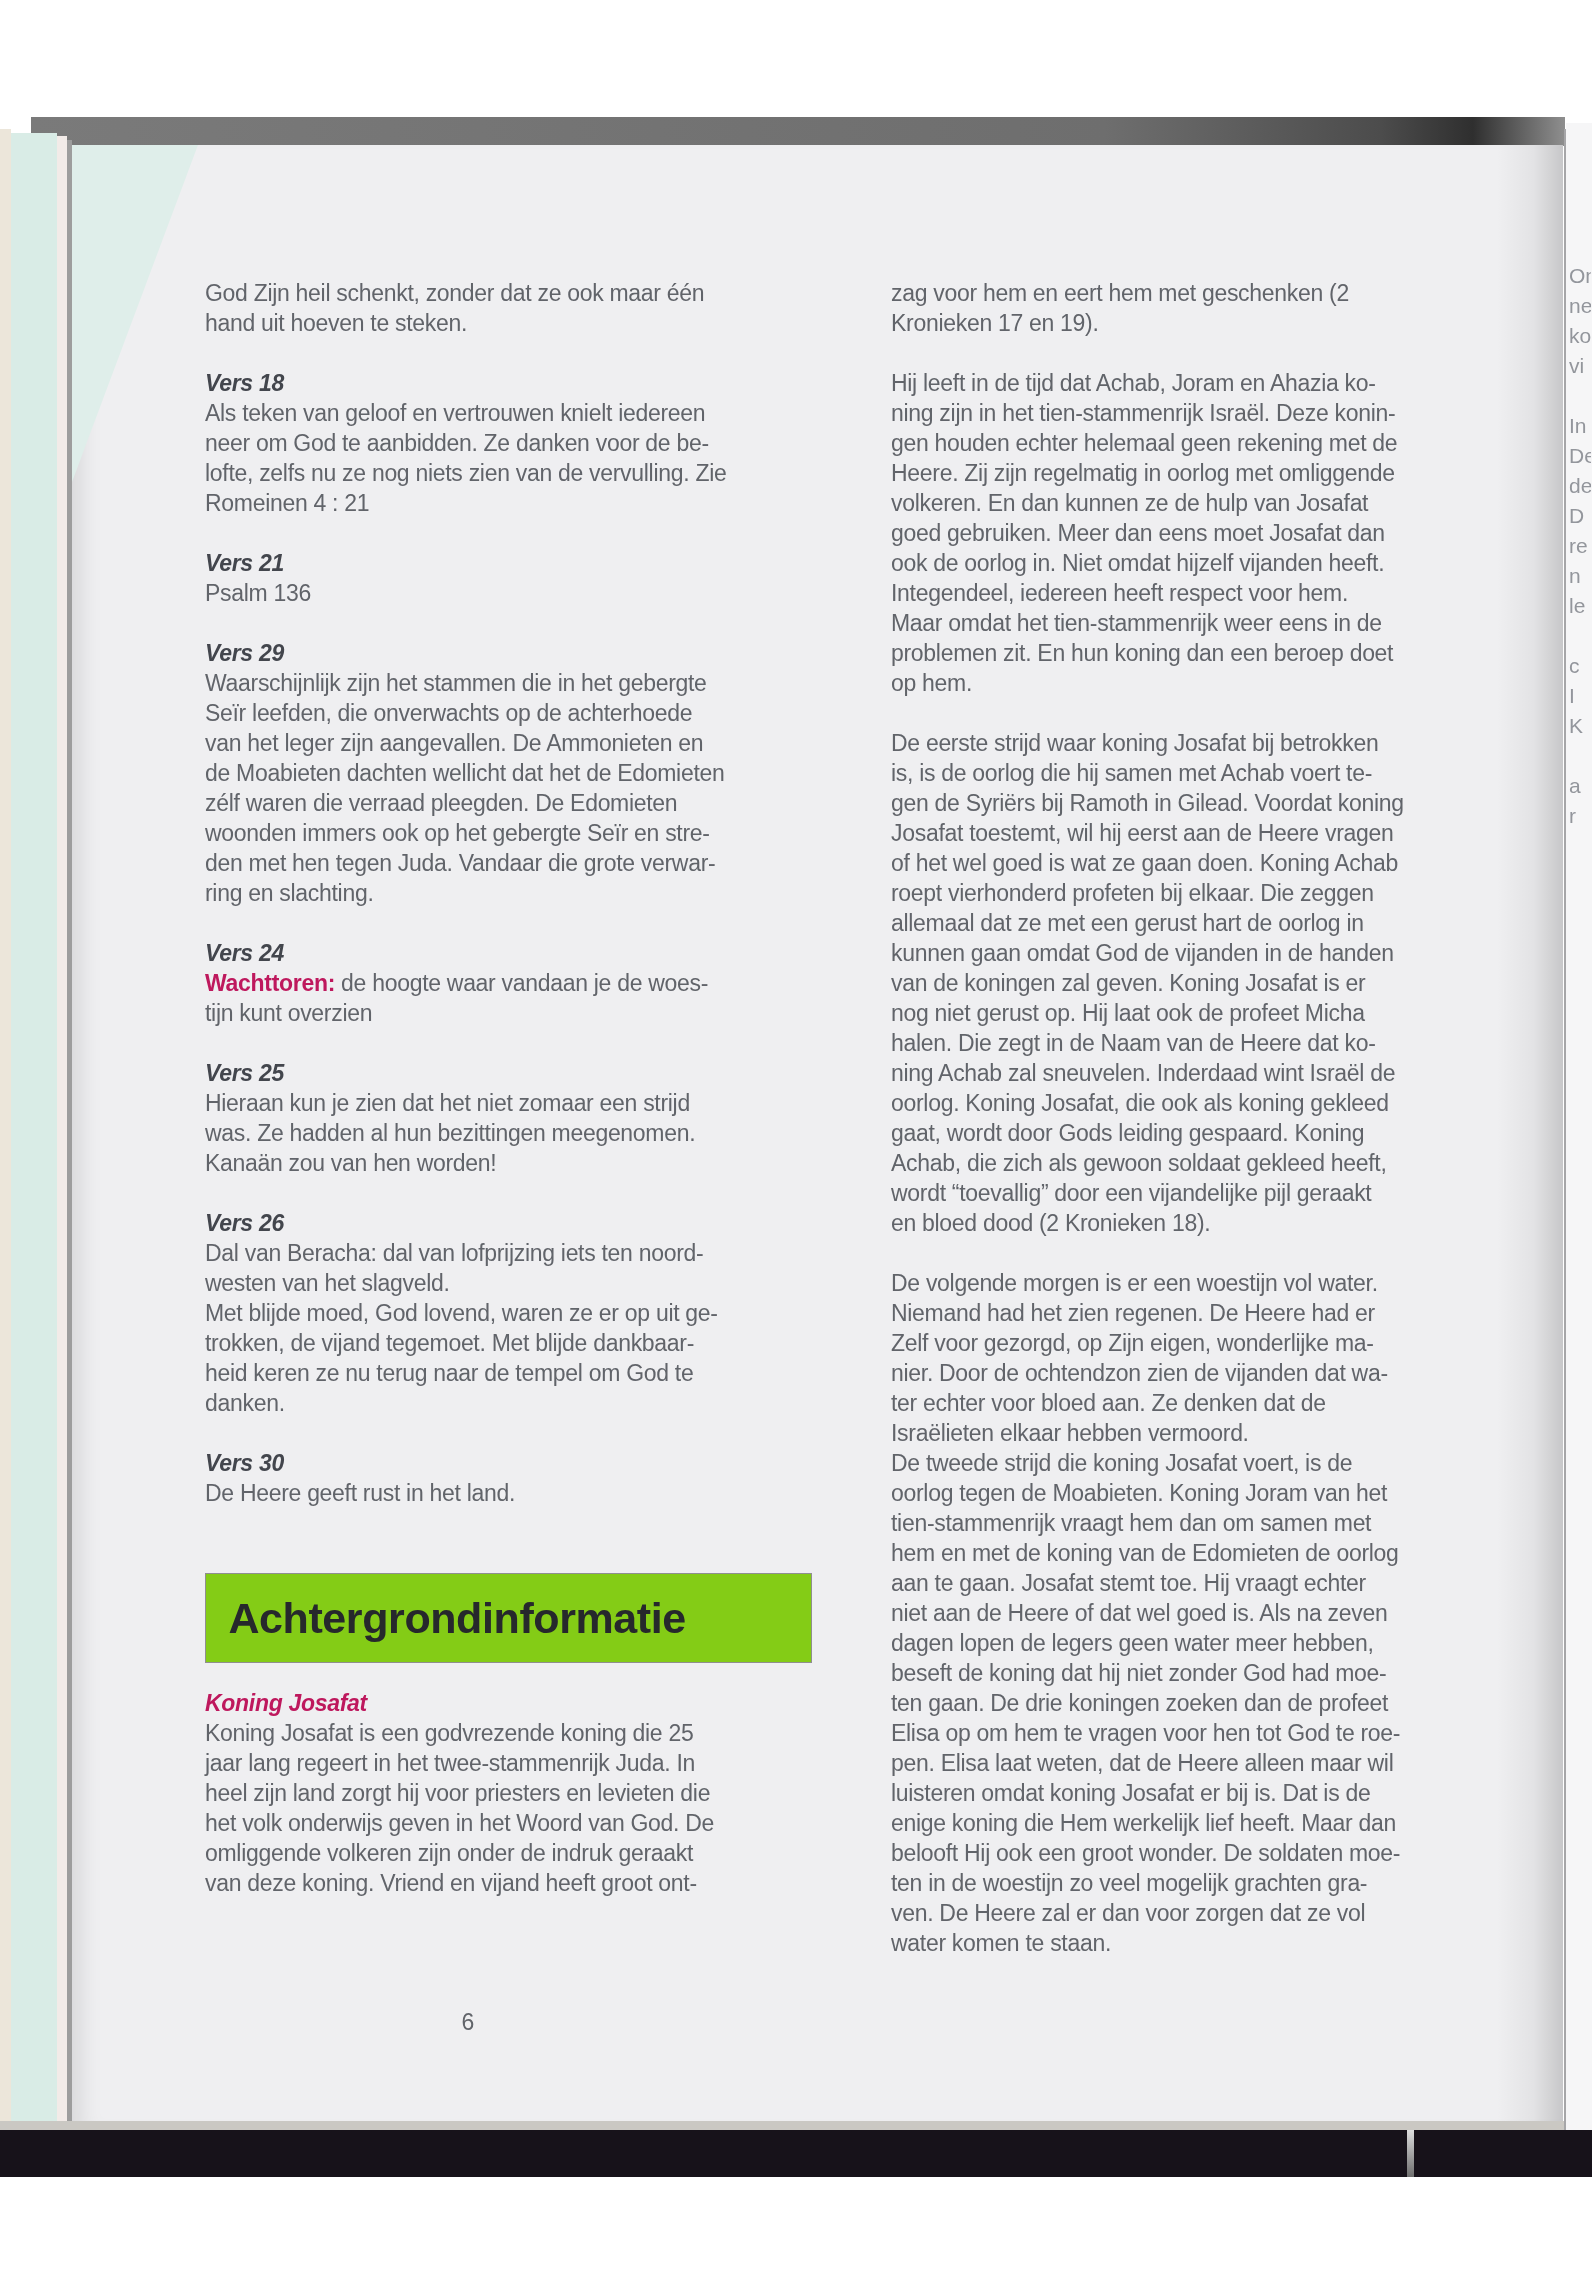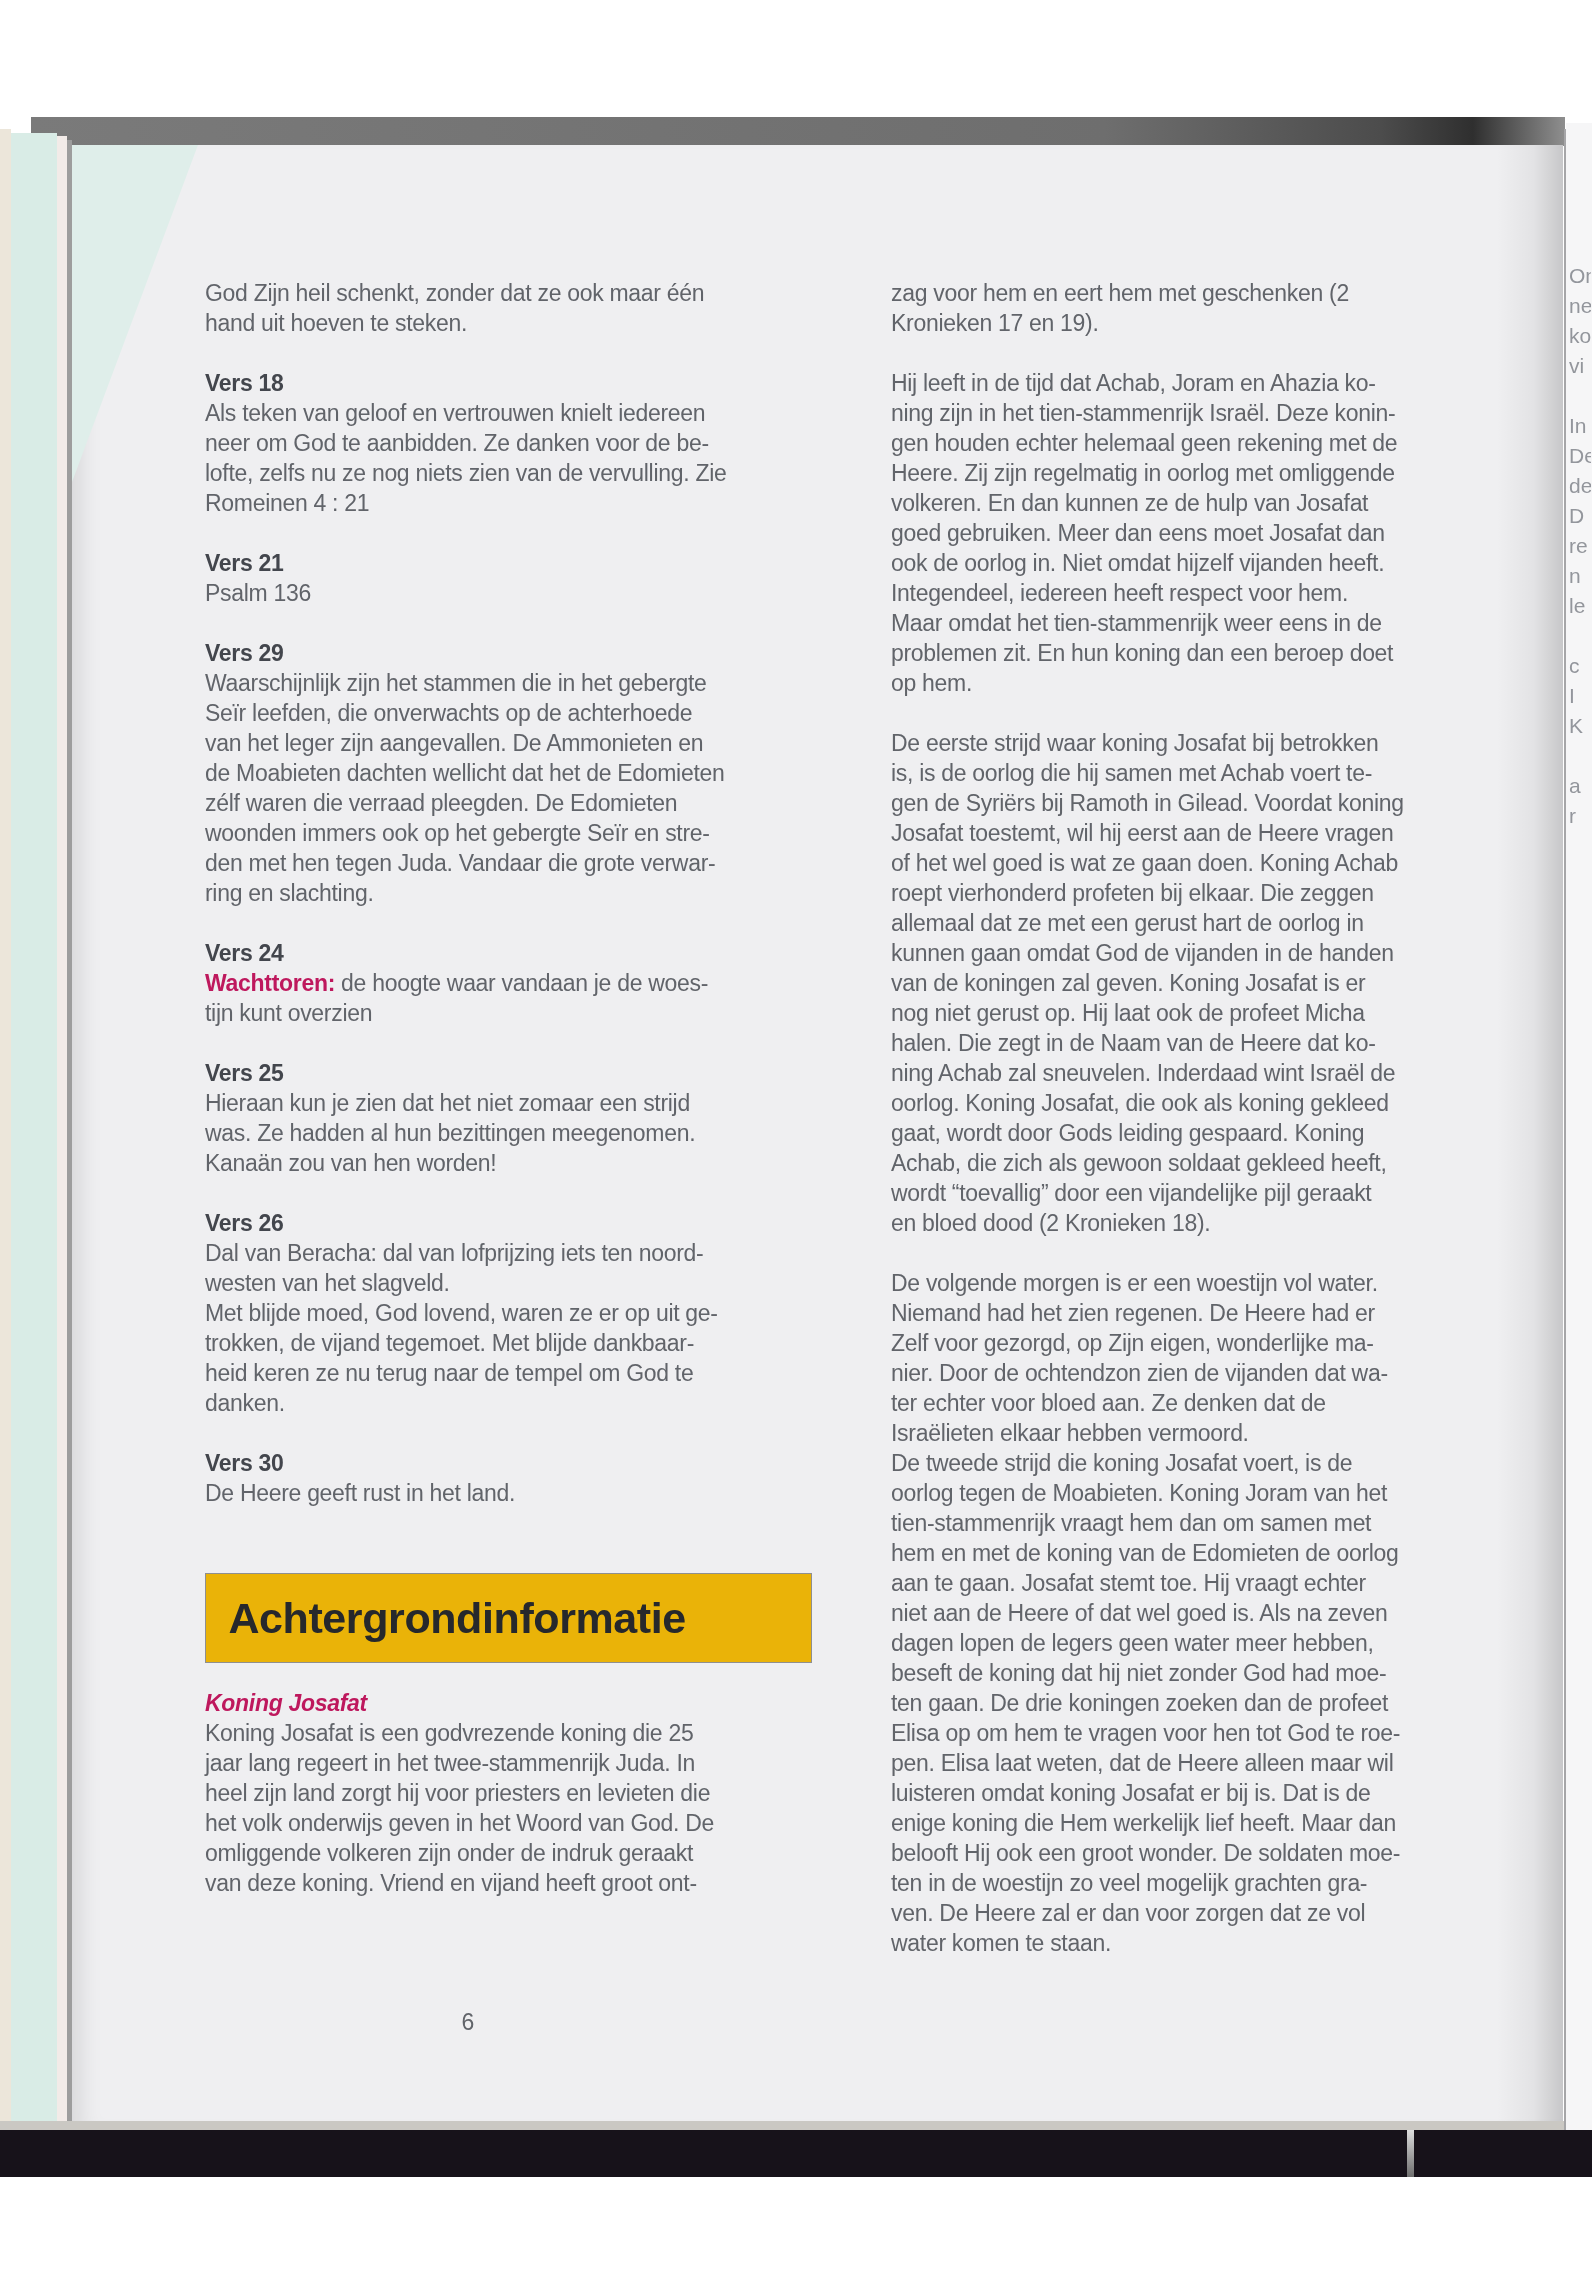--- a/index.html
+++ b/index.html
@@ -38,26 +38,26 @@
   #band-bottom{position:absolute;left:0;top:2130px;width:1592px;height:47px;background:#17121a;}
   #spiral{position:absolute;left:1407px;top:2130px;width:7px;height:47px;
     background:linear-gradient(180deg,#dedede 0%,#9a9a9a 60%,#6e6e6e 100%);}
 
   
   .col{position:absolute;width:621px;font-size:23px;line-height:30px;
        color:#61646a;letter-spacing:-0.3px;}
   #col-left{left:205px;top:278px;}
   #col-right{left:891px;top:278px;}
   .pre{white-space:pre-line;}
-  .vers-head{font-weight:bold;color:#43464d;margin-top:30px;height:30px;}
+  .vers-head{font-weight:bold;font-style:italic;color:#43464d;margin-top:30px;height:30px;}
   .term{font-weight:bold;color:#be185d;}
   .para{margin-bottom:30px;}
   .para.tight{margin-bottom:0;}
   .bg-box{
-    box-sizing:border-box;margin-top:65px;width:607px;height:90px;background:#eab308;
+    box-sizing:border-box;margin-top:65px;width:607px;height:90px;background:#84cc16;
     border:1.7px solid #8f8f8f;display:flex;align-items:center;padding-left:22.4px;
   }
   .bg-box span{font-size:43px;font-weight:bold;color:#26282c;letter-spacing:-0.4px;}
   .sub-head{font-weight:bold;font-style:italic;color:#be185d;margin-top:25px;height:30px;}
   #page-number{
     position:absolute;left:205px;top:2009px;width:526px;text-align:center;
     font-size:23px;color:#61646a;
   }
 </style>
 </head>

